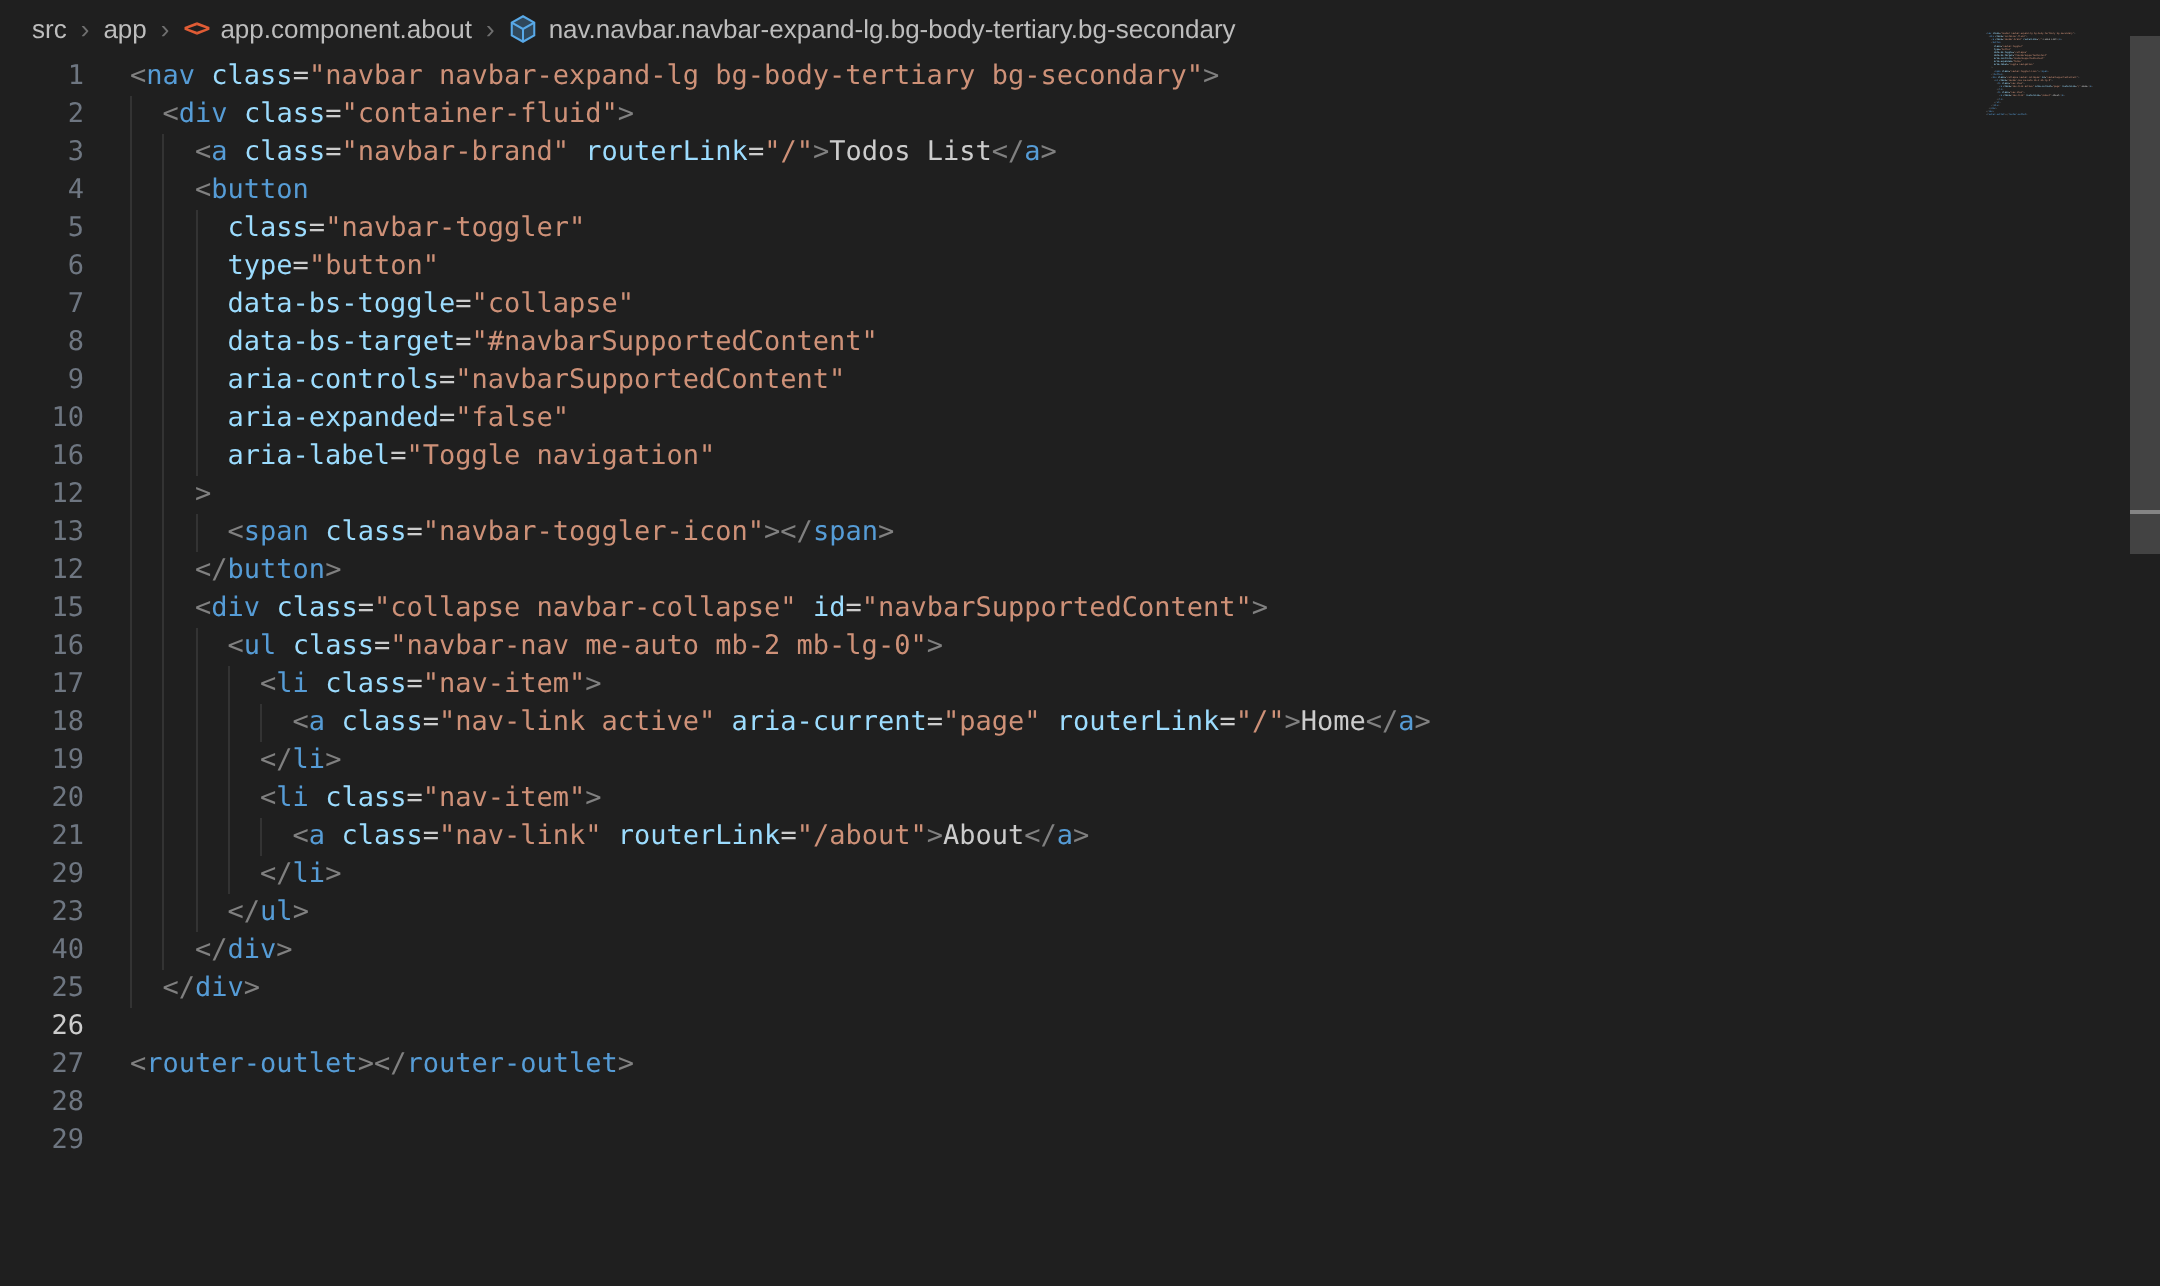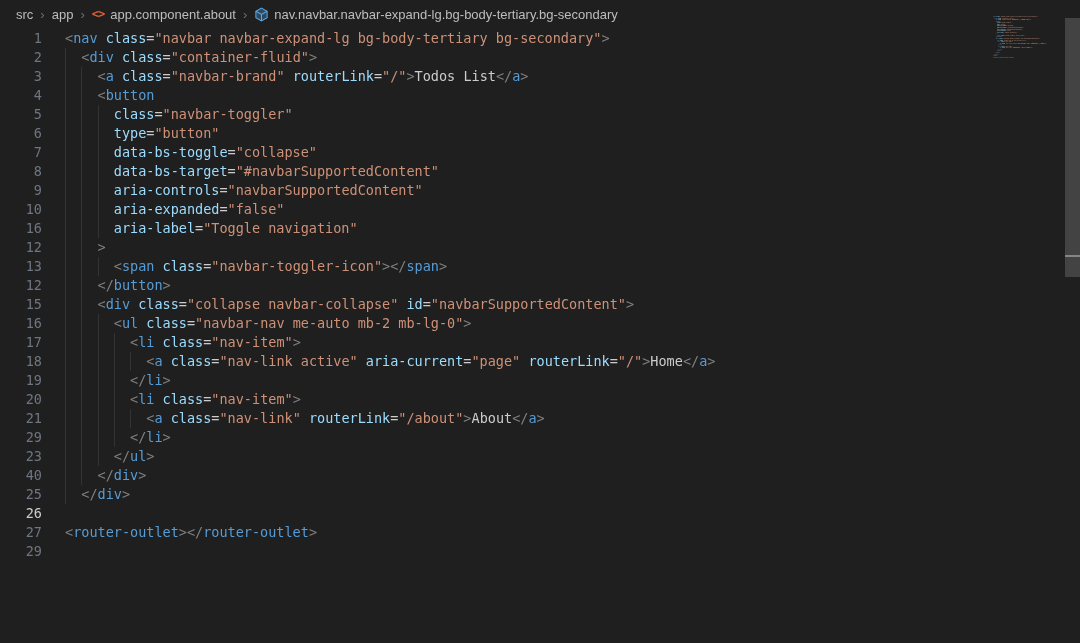--- a/index.html
+++ b/index.html
@@ -99,20 +99,21 @@
       <div class="line"><span class="ln">18</span><span class="code"><span class="guide" style="left: 0ch;"></span><span class="guide" style="left: 2ch;"></span><span class="guide" style="left: 4ch;"></span><span class="guide" style="left: 6ch;"></span><span class="guide" style="left: 8ch;"></span><span class="tk-d">          </span><span class="tk-p">&lt;</span><span class="tk-t">a</span><span class="tk-d"> </span><span class="tk-a">class</span><span class="tk-d">=</span><span class="tk-s">"nav-link active"</span><span class="tk-d"> </span><span class="tk-a">aria-current</span><span class="tk-d">=</span><span class="tk-s">"page"</span><span class="tk-d"> </span><span class="tk-a">routerLink</span><span class="tk-d">=</span><span class="tk-s">"/"</span><span class="tk-p">&gt;</span><span class="tk-x">Home</span><span class="tk-p">&lt;/</span><span class="tk-t">a</span><span class="tk-p">&gt;</span></span></div>
       <div class="line"><span class="ln">19</span><span class="code"><span class="guide" style="left: 0ch;"></span><span class="guide" style="left: 2ch;"></span><span class="guide" style="left: 4ch;"></span><span class="guide" style="left: 6ch;"></span><span class="tk-d">        </span><span class="tk-p">&lt;/</span><span class="tk-t">li</span><span class="tk-p">&gt;</span></span></div>
       <div class="line"><span class="ln">20</span><span class="code"><span class="guide" style="left: 0ch;"></span><span class="guide" style="left: 2ch;"></span><span class="guide" style="left: 4ch;"></span><span class="guide" style="left: 6ch;"></span><span class="tk-d">        </span><span class="tk-p">&lt;</span><span class="tk-t">li</span><span class="tk-d"> </span><span class="tk-a">class</span><span class="tk-d">=</span><span class="tk-s">"nav-item"</span><span class="tk-p">&gt;</span></span></div>
       <div class="line"><span class="ln">21</span><span class="code"><span class="guide" style="left: 0ch;"></span><span class="guide" style="left: 2ch;"></span><span class="guide" style="left: 4ch;"></span><span class="guide" style="left: 6ch;"></span><span class="guide" style="left: 8ch;"></span><span class="tk-d">          </span><span class="tk-p">&lt;</span><span class="tk-t">a</span><span class="tk-d"> </span><span class="tk-a">class</span><span class="tk-d">=</span><span class="tk-s">"nav-link"</span><span class="tk-d"> </span><span class="tk-a">routerLink</span><span class="tk-d">=</span><span class="tk-s">"/about"</span><span class="tk-p">&gt;</span><span class="tk-x">About</span><span class="tk-p">&lt;/</span><span class="tk-t">a</span><span class="tk-p">&gt;</span></span></div>
       <div class="line"><span class="ln">29</span><span class="code"><span class="guide" style="left: 0ch;"></span><span class="guide" style="left: 2ch;"></span><span class="guide" style="left: 4ch;"></span><span class="guide" style="left: 6ch;"></span><span class="tk-d">        </span><span class="tk-p">&lt;/</span><span class="tk-t">li</span><span class="tk-p">&gt;</span></span></div>
       <div class="line"><span class="ln">23</span><span class="code"><span class="guide" style="left: 0ch;"></span><span class="guide" style="left: 2ch;"></span><span class="guide" style="left: 4ch;"></span><span class="tk-d">      </span><span class="tk-p">&lt;/</span><span class="tk-t">ul</span><span class="tk-p">&gt;</span></span></div>
       <div class="line"><span class="ln">40</span><span class="code"><span class="guide" style="left: 0ch;"></span><span class="guide" style="left: 2ch;"></span><span class="tk-d">    </span><span class="tk-p">&lt;/</span><span class="tk-t">div</span><span class="tk-p">&gt;</span></span></div>
       <div class="line"><span class="ln">25</span><span class="code"><span class="guide" style="left: 0ch;"></span><span class="tk-d">  </span><span class="tk-p">&lt;/</span><span class="tk-t">div</span><span class="tk-p">&gt;</span></span></div>
       <div class="line current"><span class="ln">26</span></div>
       <div class="line"><span class="ln">27</span><span class="code"><span class="tk-p">&lt;</span><span class="tk-t">router-outlet</span><span class="tk-p">&gt;&lt;/</span><span class="tk-t">router-outlet</span><span class="tk-p">&gt;</span></span></div>
+      <div class="line"><span class="ln">28</span><span class="code"></span></div>
       <div class="line"><span class="ln">29</span><span class="code"></span></div>
     </div>
 
   <div class="minimap">
     <div class="minimap-inner" id="minimap-content"><div class="mini-line"><span class="tk-p">&lt;</span><span class="tk-t">nav</span><span class="tk-d"> </span><span class="tk-a">class</span><span class="tk-d">=</span><span class="tk-s">"navbar navbar-expand-lg bg-body-tertiary bg-secondary"</span><span class="tk-p">&gt;</span></div><div class="mini-line"><span class="tk-d">  </span><span class="tk-p">&lt;</span><span class="tk-t">div</span><span class="tk-d"> </span><span class="tk-a">class</span><span class="tk-d">=</span><span class="tk-s">"container-fluid"</span><span class="tk-p">&gt;</span></div><div class="mini-line"><span class="tk-d">    </span><span class="tk-p">&lt;</span><span class="tk-t">a</span><span class="tk-d"> </span><span class="tk-a">class</span><span class="tk-d">=</span><span class="tk-s">"navbar-brand"</span><span class="tk-d"> </span><span class="tk-a">routerLink</span><span class="tk-d">=</span><span class="tk-s">"/"</span><span class="tk-p">&gt;</span><span class="tk-x">Todos List</span><span class="tk-p">&lt;/</span><span class="tk-t">a</span><span class="tk-p">&gt;</span></div><div class="mini-line"><span class="tk-d">    </span><span class="tk-p">&lt;</span><span class="tk-t">button</span></div><div class="mini-line"><span class="tk-d">      </span><span class="tk-a">class</span><span class="tk-d">=</span><span class="tk-s">"navbar-toggler"</span></div><div class="mini-line"><span class="tk-d">      </span><span class="tk-a">type</span><span class="tk-d">=</span><span class="tk-s">"button"</span></div><div class="mini-line"><span class="tk-d">      </span><span class="tk-a">data-bs-toggle</span><span class="tk-d">=</span><span class="tk-s">"collapse"</span></div><div class="mini-line"><span class="tk-d">      </span><span class="tk-a">data-bs-target</span><span class="tk-d">=</span><span class="tk-s">"#navbarSupportedContent"</span></div><div class="mini-line"><span class="tk-d">      </span><span class="tk-a">aria-controls</span><span class="tk-d">=</span><span class="tk-s">"navbarSupportedContent"</span></div><div class="mini-line"><span class="tk-d">      </span><span class="tk-a">aria-expanded</span><span class="tk-d">=</span><span class="tk-s">"false"</span></div><div class="mini-line"><span class="tk-d">      </span><span class="tk-a">aria-label</span><span class="tk-d">=</span><span class="tk-s">"Toggle navigation"</span></div><div class="mini-line"><span class="tk-d">    </span><span class="tk-p">&gt;</span></div><div class="mini-line"><span class="tk-d">      </span><span class="tk-p">&lt;</span><span class="tk-t">span</span><span class="tk-d"> </span><span class="tk-a">class</span><span class="tk-d">=</span><span class="tk-s">"navbar-toggler-icon"</span><span class="tk-p">&gt;&lt;/</span><span class="tk-t">span</span><span class="tk-p">&gt;</span></div><div class="mini-line"><span class="tk-d">    </span><span class="tk-p">&lt;/</span><span class="tk-t">button</span><span class="tk-p">&gt;</span></div><div class="mini-line"><span class="tk-d">    </span><span class="tk-p">&lt;</span><span class="tk-t">div</span><span class="tk-d"> </span><span class="tk-a">class</span><span class="tk-d">=</span><span class="tk-s">"collapse navbar-collapse"</span><span class="tk-d"> </span><span class="tk-a">id</span><span class="tk-d">=</span><span class="tk-s">"navbarSupportedContent"</span><span class="tk-p">&gt;</span></div><div class="mini-line"><span class="tk-d">      </span><span class="tk-p">&lt;</span><span class="tk-t">ul</span><span class="tk-d"> </span><span class="tk-a">class</span><span class="tk-d">=</span><span class="tk-s">"navbar-nav me-auto mb-2 mb-lg-0"</span><span class="tk-p">&gt;</span></div><div class="mini-line"><span class="tk-d">        </span><span class="tk-p">&lt;</span><span class="tk-t">li</span><span class="tk-d"> </span><span class="tk-a">class</span><span class="tk-d">=</span><span class="tk-s">"nav-item"</span><span class="tk-p">&gt;</span></div><div class="mini-line"><span class="tk-d">          </span><span class="tk-p">&lt;</span><span class="tk-t">a</span><span class="tk-d"> </span><span class="tk-a">class</span><span class="tk-d">=</span><span class="tk-s">"nav-link active"</span><span class="tk-d"> </span><span class="tk-a">aria-current</span><span class="tk-d">=</span><span class="tk-s">"page"</span><span class="tk-d"> </span><span class="tk-a">routerLink</span><span class="tk-d">=</span><span class="tk-s">"/"</span><span class="tk-p">&gt;</span><span class="tk-x">Home</span><span class="tk-p">&lt;/</span><span class="tk-t">a</span><span class="tk-p">&gt;</span></div><div class="mini-line"><span class="tk-d">        </span><span class="tk-p">&lt;/</span><span class="tk-t">li</span><span class="tk-p">&gt;</span></div><div class="mini-line"><span class="tk-d">        </span><span class="tk-p">&lt;</span><span class="tk-t">li</span><span class="tk-d"> </span><span class="tk-a">class</span><span class="tk-d">=</span><span class="tk-s">"nav-item"</span><span class="tk-p">&gt;</span></div><div class="mini-line"><span class="tk-d">          </span><span class="tk-p">&lt;</span><span class="tk-t">a</span><span class="tk-d"> </span><span class="tk-a">class</span><span class="tk-d">=</span><span class="tk-s">"nav-link"</span><span class="tk-d"> </span><span class="tk-a">routerLink</span><span class="tk-d">=</span><span class="tk-s">"/about"</span><span class="tk-p">&gt;</span><span class="tk-x">About</span><span class="tk-p">&lt;/</span><span class="tk-t">a</span><span class="tk-p">&gt;</span></div><div class="mini-line"><span class="tk-d">        </span><span class="tk-p">&lt;/</span><span class="tk-t">li</span><span class="tk-p">&gt;</span></div><div class="mini-line"><span class="tk-d">      </span><span class="tk-p">&lt;/</span><span class="tk-t">ul</span><span class="tk-p">&gt;</span></div><div class="mini-line"><span class="tk-d">    </span><span class="tk-p">&lt;/</span><span class="tk-t">div</span><span class="tk-p">&gt;</span></div><div class="mini-line"><span class="tk-d">  </span><span class="tk-p">&lt;/</span><span class="tk-t">div</span><span class="tk-p">&gt;</span></div><div class="mini-line"><span class="tk-p">&lt;/</span><span class="tk-t">nav</span><span class="tk-p">&gt;</span></div><div class="mini-line"><span class="tk-p">&lt;</span><span class="tk-t">router-outlet</span><span class="tk-p">&gt;&lt;/</span><span class="tk-t">router-outlet</span><span class="tk-p">&gt;</span></div><div class="mini-line"></div><div class="mini-line"></div></div>
   </div>
 
   <div class="scrollbar">
     <div class="scroll-thumb"></div>
     <div class="cursor-mark"></div>

